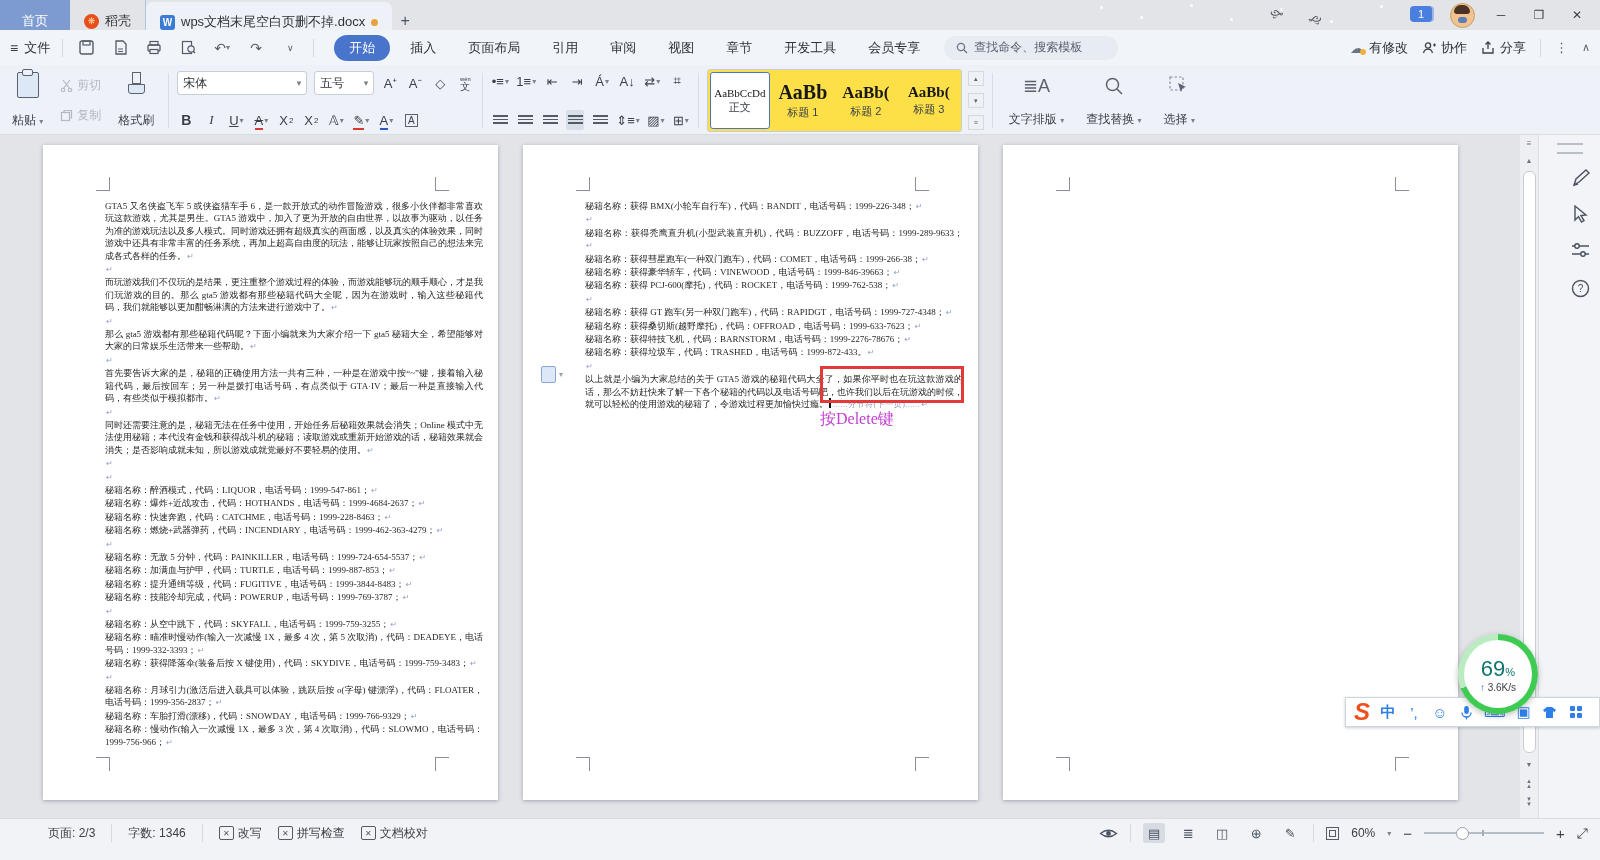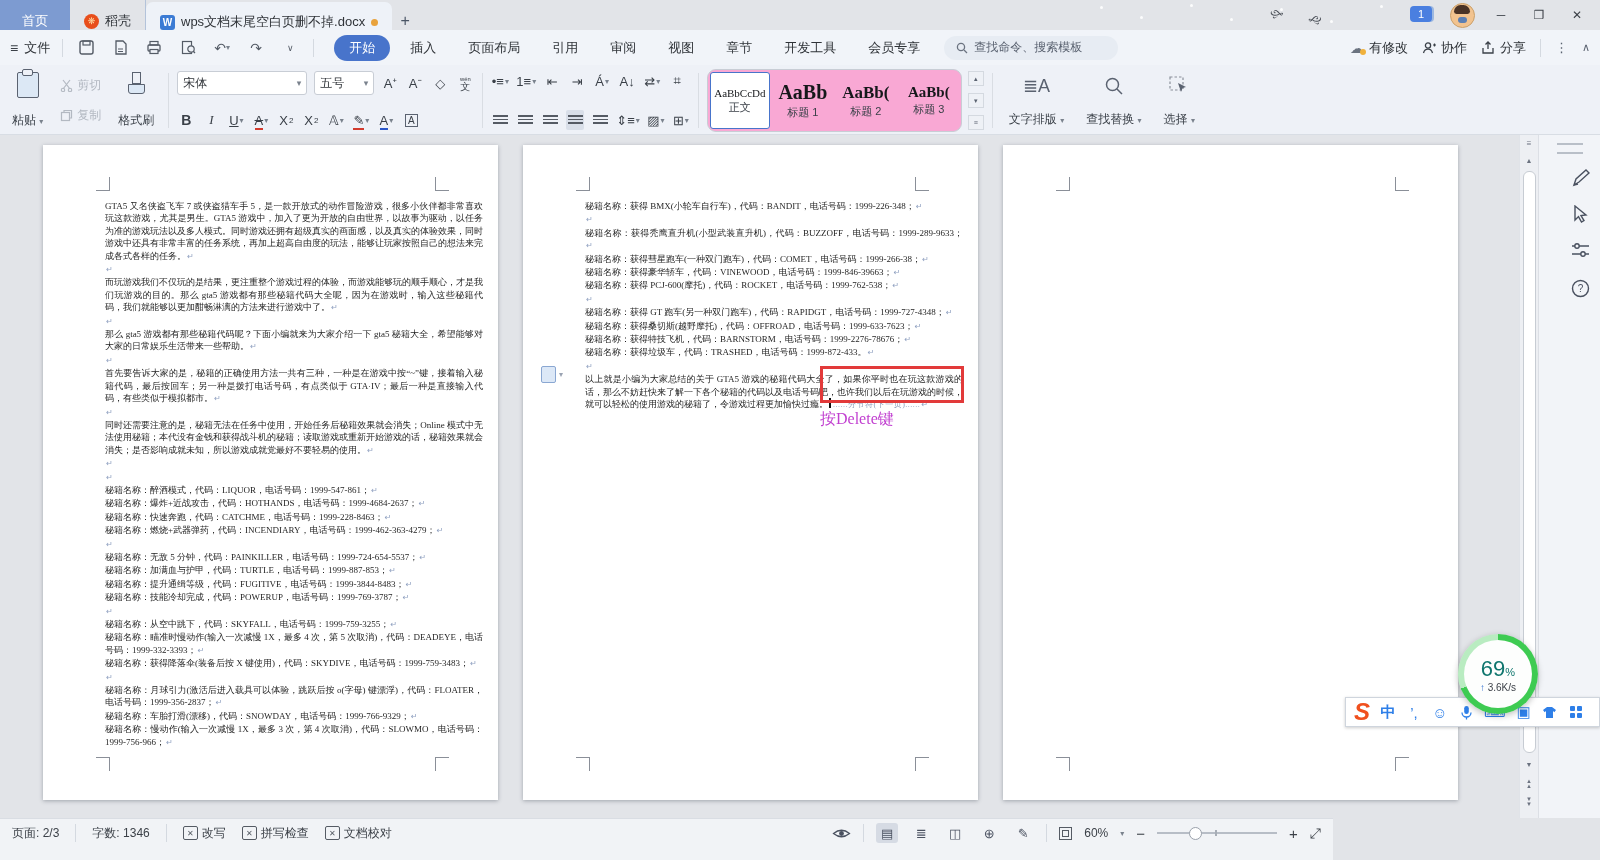--- a/index.html
+++ b/index.html
@@ -59,21 +59,21 @@
   .tbtn .car{font-size:8px;color:#7a828d;}
   .tbtn.sel{background:#d9dfe9;border-radius:2px;}
   .lns{width:15px;height:11px;background:repeating-linear-gradient(#555b64 0 1.5px,transparent 1.5px 3.6px);}
   .ubar{text-decoration:underline;}
   .strike{text-decoration:line-through;}
   .redu{box-shadow:0 2px 0 #d23b2e;}
   .blueu{box-shadow:0 2px 0 #2b57c9;}
   .wen{display:flex;flex-direction:column;align-items:center;font-size:7px;line-height:7px;color:#3a4048;}
   .abox{border:1px solid #5a6270;padding:0 2px;font-size:10px;}
   
-  .stylegal{display:flex;align-items:stretch;gap:3px;background:#f9a8d4;border:1px solid #c8cdd5;border-radius:9px;padding:2px;}
+  .stylegal{display:flex;align-items:stretch;gap:3px;background:#fde047;border:1px solid #c8cdd5;border-radius:3px;padding:2px;}
   .stybox{width:58px;display:flex;flex-direction:column;align-items:center;justify-content:center;border-radius:3px;border:1px solid transparent;}
   .stybox.sel{border-color:#4874cb;background:#fff;}
   .stybox .samp{font-family:"Liberation Serif",serif;color:#16181b;white-space:nowrap;}
   .stybox .sname{font-size:11px;color:#3a4048;margin-top:1px;white-space:nowrap;}
   .gal-arr{display:flex;flex-direction:column;justify-content:space-between;padding:2px 0;}
   .gal-arr span{width:14px;height:13px;background:#eef1f6;border:1px solid #d4d9e0;display:flex;align-items:center;justify-content:center;font-size:7px;color:#5a6270;}
   .bigtool{display:flex;flex-direction:column;align-items:center;justify-content:space-between;padding:4px 8px;}
   .bigtool .ic{height:26px;display:flex;align-items:center;justify-content:center;color:#5a6270;font-size:18px;}
   
   .docarea{position:absolute;left:0;top:135px;width:1600px;height:683px;background:#e2e4e8;}
@@ -95,21 +95,21 @@
   .margin-icon .car{font-size:8px;color:#9aa3b2;}
   
   .vscroll{position:absolute;left:1519px;top:0;width:18px;height:683px;background:#edeff3;border-left:1px solid #e0e3e8;}
   .vthumb{position:absolute;left:3px;top:36px;width:11px;height:580px;border-radius:6px;background:#fff;border:1px solid #c7ccd3;}
   .varr{position:absolute;left:0;width:18px;text-align:center;font-size:7px;color:#6b7280;}
   .dbl{line-height:5px;font-size:6px;}
   .rside{position:absolute;left:1538px;top:0;width:62px;height:683px;background:#f2f4f8;border-left:1px solid #dcdfe5;}
   .rs-handle{position:absolute;left:18px;top:8px;width:26px;height:7px;border-top:2px solid #b9bfc8;border-bottom:2px solid #b9bfc8;}
   .rs-ic{position:absolute;left:28px;width:26px;height:26px;display:flex;align-items:center;justify-content:center;color:#4a5160;}
   
-  .statusbar{position:absolute;left:0;top:818px;width:1333px;height:42px;background:#f1f3f6;border-top:1px solid #d9dde3;box-sizing:border-box;font-size:12px;color:#3c4148;z-index:30;}
+  .statusbar{position:absolute;left:0;top:818px;width:1600px;height:42px;background:#f1f3f6;border-top:1px solid #d9dde3;box-sizing:border-box;font-size:12px;color:#3c4148;z-index:30;padding-left:36px;}
   .sbrow{display:flex;align-items:center;height:28px;padding:0 12px;gap:16px;}
   .bookx{width:13px;height:12px;border:1.3px solid #555b64;border-radius:2px;display:inline-flex;align-items:center;justify-content:center;font-size:8px;color:#555b64;margin-right:4px;}
   .sbtoggle{display:flex;align-items:center;}
   .sb-right{margin-left:auto;display:flex;align-items:center;gap:12px;}
   .viewic{width:22px;height:20px;display:flex;align-items:center;justify-content:center;color:#4a5160;font-size:13px;border-radius:3px;}
   .viewic.sel{background:#d6dbe4;}
   .fitic{width:11px;height:11px;border:1px solid #555b64;position:relative;}
   .fitic:before{content:"";position:absolute;inset:2px;border:1px solid #555b64;}
   .ztrack{position:relative;width:120px;height:2px;background:#b7bdc6;}
   .ztick{position:absolute;left:58px;top:-2px;width:2px;height:6px;background:#a7adb6;}
@@ -402,21 +402,21 @@
     </div>
   </div>
 
   <div class="docarea">
     <div class="page" style="left:43px">
       <div class="cm tl"></div>
         <div class="cm tr"></div>
         <div class="cm bl"></div>
         <div class="cm br"></div>
       <div class="ptext" id="p1text">
-          <div class="para"><span>GTA5 又名侠盗飞车 7 或侠盗猎车手 5，是一款开放式的动作冒险游戏，很多小伙伴都非常喜欢玩这款游戏，尤其是男生。GTA5 游戏中，加入了更为开放的自由世界，以故事为驱动，以任务为准的游戏玩法以及多人模式。同时游戏还拥有超级真实的画面感，以及真实的体验效果，同时游戏中还具有非常丰富的任务系统，再加上超高自由度的玩法，能够让玩家按照自己的想法来完成各式各样的任务。</span><span class="pmark">↵</span></div>
+          <div class="para"><span>GTA5 又名侠盗飞车 5 或侠盗猎车手 6，是一款开放式的动作冒险游戏，很多小伙伴都非常喜欢玩这款游戏，尤其是男生。GTA5 游戏中，加入了更为开放的自由世界，以故事为驱动，以任务为准的游戏玩法以及多人模式。同时游戏还拥有超级真实的画面感，以及真实的体验效果，同时游戏中还具有非常丰富的任务系统，再加上超高自由度的玩法，能够让玩家按照自己的想法来完成各式各样的任务。</span><span class="pmark">↵</span></div>
           <div class="para"><span></span><span class="pmark">↵</span></div>
           <div class="para"><span>而玩游戏我们不仅玩的是结果，更注重整个游戏过程的体验，而游戏能够玩的顺手顺心，才是我们玩游戏的目的。那么 gta5 游戏都有那些秘籍代码大全呢，因为在游戏时，输入这些秘籍代码，我们就能够以更加酣畅淋漓的方法来进行游戏中了。</span><span class="pmark">↵</span></div>
           <div class="para"><span></span><span class="pmark">↵</span></div>
           <div class="para"><span>那么 gta5 游戏都有那些秘籍代码呢？下面小编就来为大家介绍一下 gta5 秘籍大全，希望能够对大家的日常娱乐生活带来一些帮助。</span><span class="pmark">↵</span></div>
           <div class="para"><span></span><span class="pmark">↵</span></div>
           <div class="para"><span>首先要告诉大家的是，秘籍的正确使用方法一共有三种，一种是在游戏中按“~”键，接着输入秘籍代码，最后按回车；另一种是拨打电话号码，有点类似于 GTA·IV；最后一种是直接输入代码，有些类似于模拟都市。</span><span class="pmark">↵</span></div>
           <div class="para"><span></span><span class="pmark">↵</span></div>
           <div class="para"><span>同时还需要注意的是，秘籍无法在任务中使用，开始任务后秘籍效果就会消失；Online 模式中无法使用秘籍；本代没有金钱和获得战斗机的秘籍；读取游戏或重新开始游戏的话，秘籍效果就会消失；是否影响成就未知，所以游戏成就党最好不要轻易的使用。</span><span class="pmark">↵</span></div>
           <div class="para"><span></span><span class="pmark">↵</span></div>
           <div class="para"><span></span><span class="pmark">↵</span></div>

